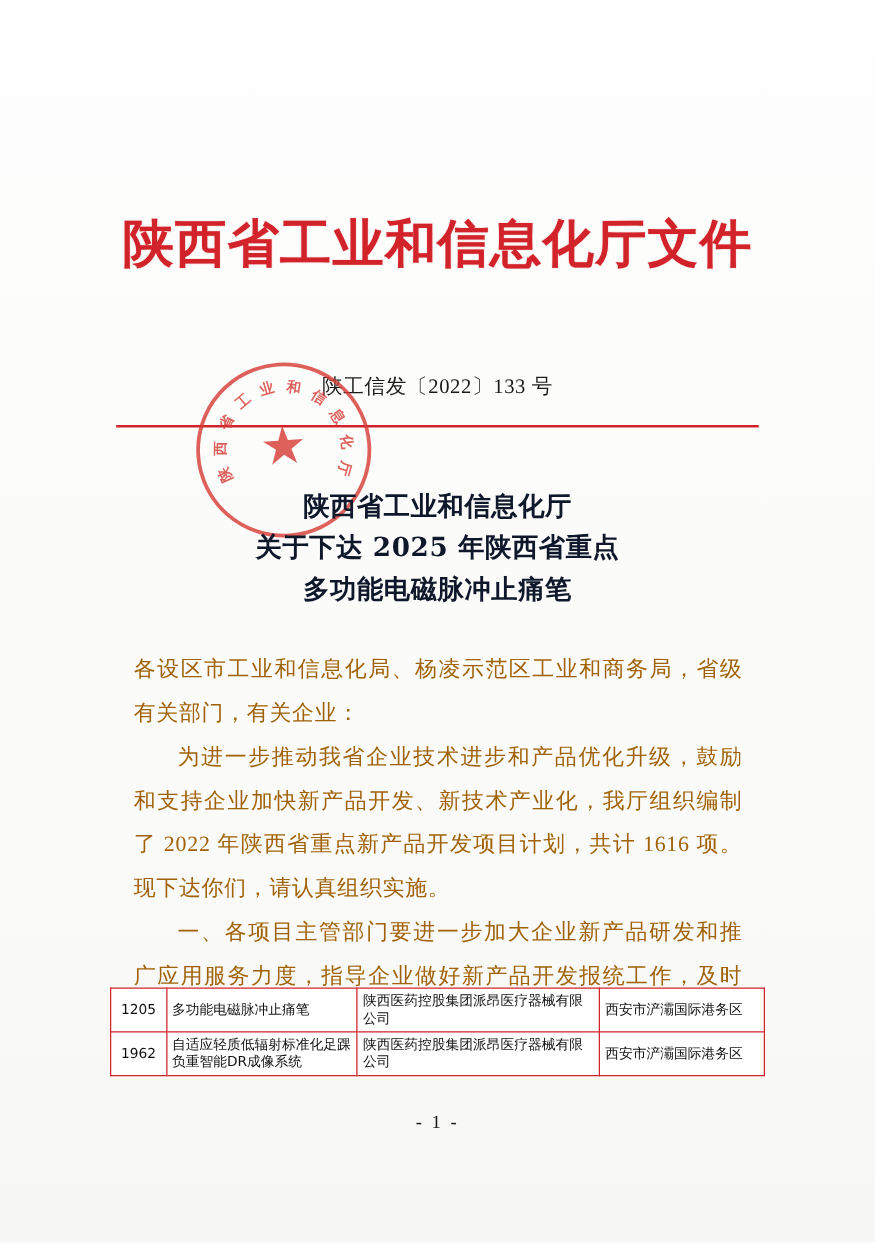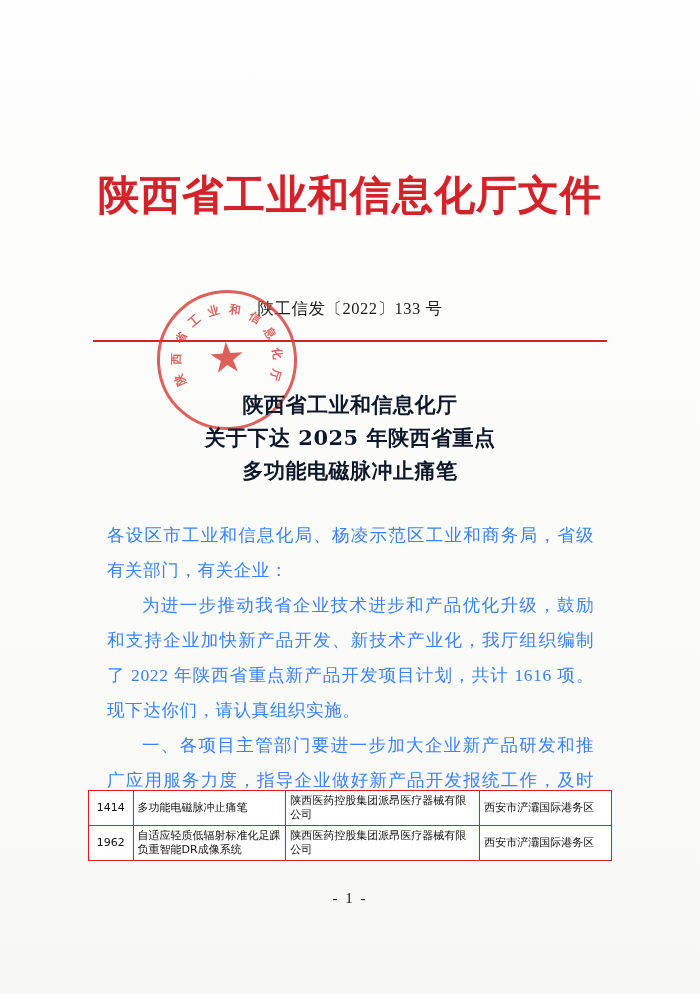--- a/index.html
+++ b/index.html
@@ -113,21 +113,21 @@
   }
   .subject div { white-space: nowrap; }
 
   .body-text {
     position: absolute;
     top: 518px;
     left: 107px;
     width: 487px;
     font-size: 17.5px;
     line-height: 35px;
-    color: #3b82f6;
+    color: #a16207;
     letter-spacing: 0.6px;
     text-align: justify;
   }
   .body-text p { margin: 0; }
   .indent { text-indent: 2em; }
 
   
   .overlay-table {
     position: absolute;
     left: 88px;
@@ -198,21 +198,21 @@
 
   <div class="body-text">
     <p>各设区市工业和信息化局、杨凌示范区工业和商务局，省级有关部门，有关企业：</p>
     <p class="indent">为进一步推动我省企业技术进步和产品优化升级，鼓励和支持企业加快新产品开发、新技术产业化，我厅组织编制了 2022 年陕西省重点新产品开发项目计划，共计 1616 项。现下达你们，请认真组织实施。</p>
     <p class="indent">一、各项目主管部门要进一步加大企业新产品研发和推广应用服务力度，指导企业做好新产品开发报统工作，及时享受研发</p>
   </div>
 
   <table class="overlay-table">
     <tbody>
       <tr>
-        <td class="col-id">1414</td>
+        <td class="col-id">1205</td>
         <td class="col-name">多功能电磁脉冲止痛笔</td>
         <td class="col-company">陕西医药控股集团派昂医疗器械有限公司</td>
         <td class="col-region">西安市浐灞国际港务区</td>
       </tr>
       <tr>
         <td class="col-id">1962</td>
         <td class="col-name">自适应轻质低辐射标准化足踝负重智能DR成像系统</td>
         <td class="col-company">陕西医药控股集团派昂医疗器械有限公司</td>
         <td class="col-region">西安市浐灞国际港务区</td>
       </tr>

